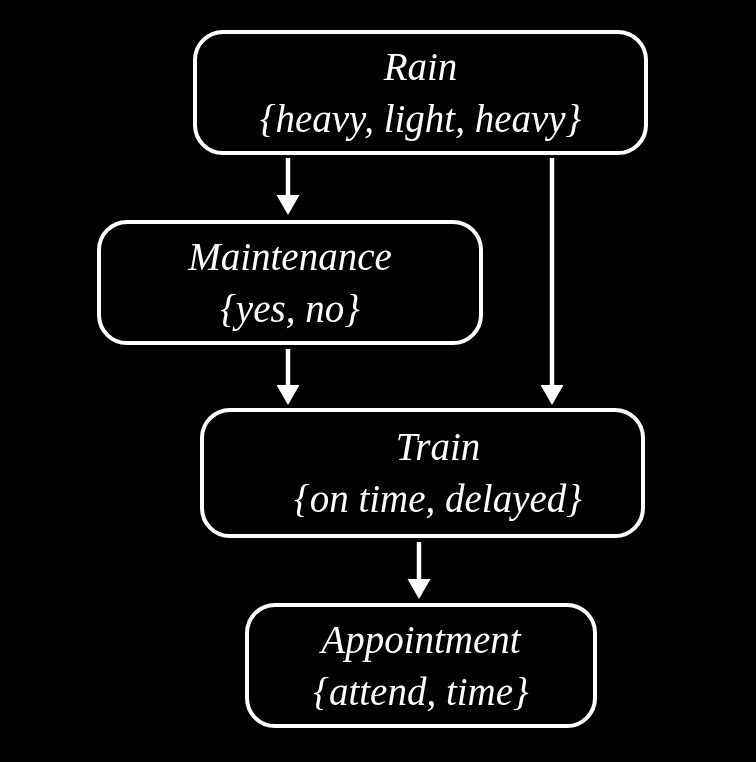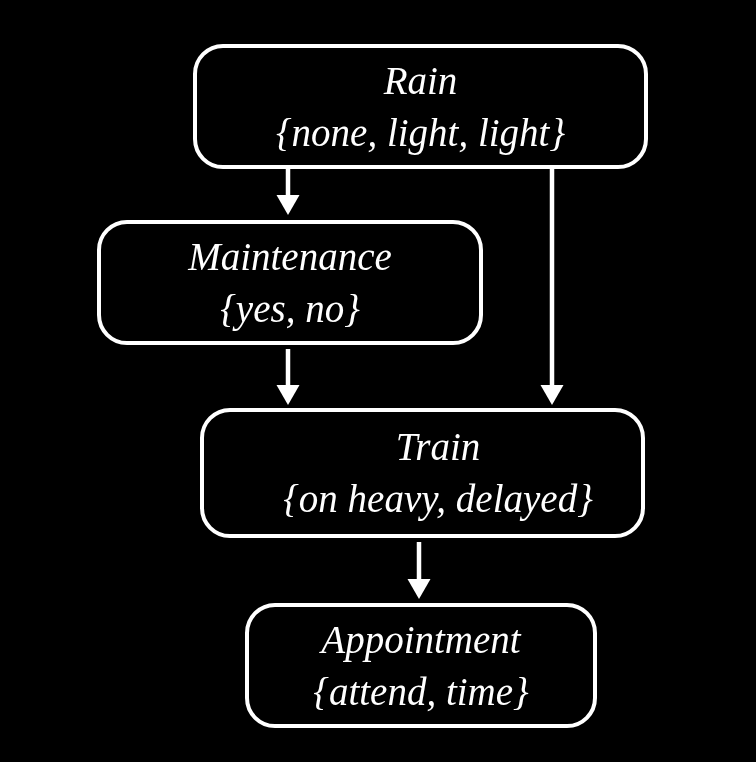--- a/index.html
+++ b/index.html
@@ -33,21 +33,21 @@
     background: #000000;
     display: flex;
     flex-direction: column;
     align-items: center;
     justify-content: center;
     text-align: center;
     font-size: 39px;
     line-height: 52px;
     white-space: nowrap;
   }
-  #node-rain        { left: 193px; top:  44px; width: 455px; height: 125px; }
+  #node-rain        { left: 193px; top:  30px; width: 455px; height: 125px; }
   #node-maintenance { left:  97px; top: 220px; width: 386px; height: 125px; font-style: italic; }
   #node-train       { left: 200px; top: 408px; width: 445px; height: 130px; padding-left: 31px; }
   #node-appointment { left: 245px; top: 603px; width: 352px; height: 125px; }
   .edge-line {
     stroke: #ffffff;
     stroke-width: 4.5px;
   }
   .edge-head {
     fill: #ffffff;
     stroke: none;
@@ -72,31 +72,31 @@
       <polygon class="edge-head" points="276.5,385 299.5,385 288,405"></polygon>
     </g>
     <g>
       <line class="edge-line" x1="419" y1="542" x2="419" y2="581"></line>
       <polygon class="edge-head" points="407.5,579 430.5,579 419,599"></polygon>
     </g>
   </svg>
 
   <div class="node" id="node-rain">
     <div>Rain</div>
-    <div>{none, light, light}</div>
+    <div>{heavy, light, heavy}</div>
   </div>
 
   <div class="node" id="node-maintenance">
     <div>Maintenance</div>
     <div>{yes, no}</div>
   </div>
 
   <div class="node" id="node-train">
     <div>Train</div>
-    <div>{on heavy, delayed}</div>
+    <div>{on time, delayed}</div>
   </div>
 
   <div class="node" id="node-appointment">
     <div>Appointment</div>
     <div>{attend, time}</div>
   </div>
 
 </div>
 
 </body></html>

